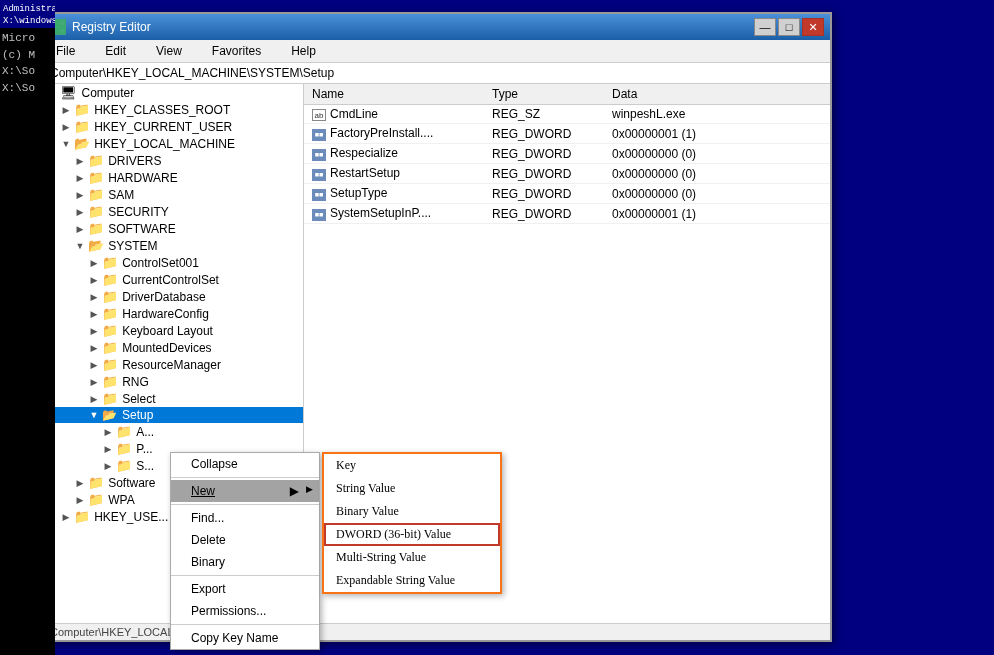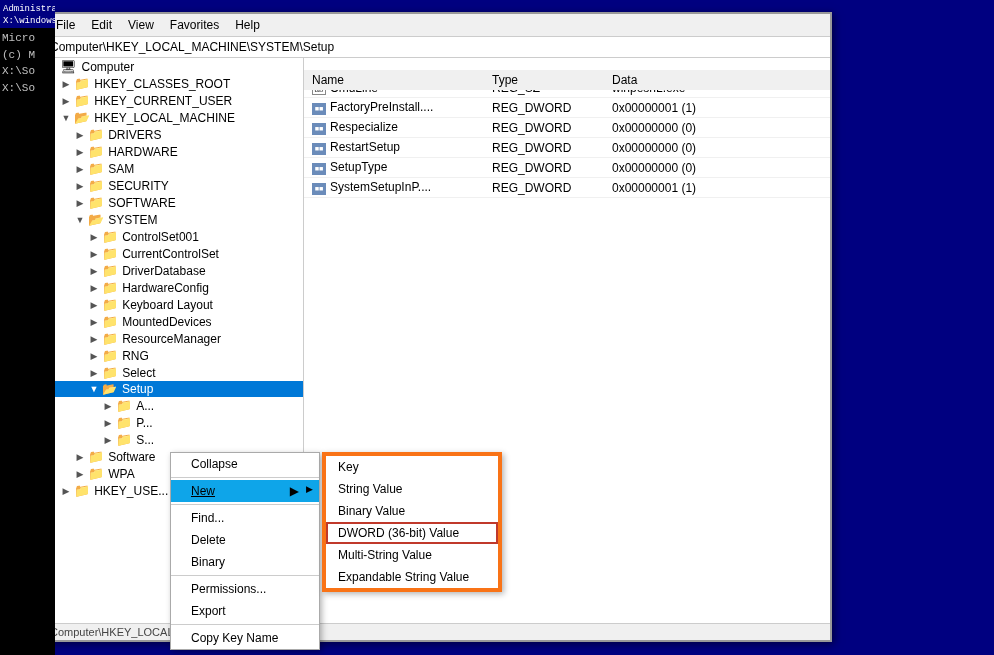--- a/index.html
+++ b/index.html
@@ -77,21 +77,21 @@
     .titlebar-btn.close {
       background: #c0392b;
       color: white;
       border-color: #a93226;
     }
     .regedit-menubar {
       background: #f0f0f0;
       border-bottom: 1px solid #ccc;
       padding: 2px 4px;
       display: flex;
-      gap: 0;
+      gap: 14px;
       font-family: 'Segoe UI', sans-serif;
       font-size: 12px;
     }
     .menu-item {
       padding: 2px 8px;
       cursor: pointer;
     }
 
     .regedit-addressbar {
       background: white;
@@ -152,21 +152,21 @@
       width: 100%;
       border-collapse: collapse;
     }
     .data-table th {
       background: #f0f0f0;
       border-bottom: 1px solid #ccc;
       padding: 3px 8px;
       text-align: left;
       font-weight: normal;
       position: sticky;
-      top: 12px;
+      top: 0;
     }
     .data-table td {
       padding: 2px 8px;
       border-bottom: 1px solid #f0f0f0;
     }
     .reg-icon {
       display: inline-block;
       width: 14px;
       height: 12px;
       background: #4a7;
@@ -215,23 +215,23 @@
       border-top: 1px solid #ccc;
       margin: 2px 0;
     }
 
     
     .submenu {
       position: absolute;
       top: 452px;
       left: 322px;
       background: white;
-      border: 4px solid #f97316;
+      border: 2px solid #f97316;
       box-shadow: 2px 2px 6px rgba(0,0,0,0.3);
-      font-family: Liberation Sans, sans-serif;
+      font-family: Liberation Serif, serif;
       font-size: 12px;
       z-index: 1001;
       min-width: 180px;
     }
     .submenu-item {
       padding: 4px 12px;
       cursor: pointer;
       white-space: nowrap;
     }
     .submenu-item.highlighted {
@@ -277,20 +277,38 @@
   <div style="background:#000080;color:white;font-size:11px;padding:2px 3px;font-family:'Courier New',monospace;">
     <span style="font-size:9px;">Administrator: X:\windows\system32\cmd.exe</span>
   </div>
   <div style="color:#c0c0c0;font-size:11px;padding:2px;font-family:'Courier New',monospace;line-height:1.5;">
     Micro<br>(c) M<br>X:\So<br>X:\So
   </div>
 </div>
 
 <div class="regedit-window">
 
+  <div class="regedit-titlebar">
+    <div class="regedit-title-left">
+      <div class="titlebar-icon">
+        <svg width="16" height="16" viewBox="0 0 16 16">
+          <rect x="1" y="1" width="6" height="6" fill="#4a7" stroke="#2a5" stroke-width="0.5"></rect>
+          <rect x="9" y="1" width="6" height="6" fill="#4a7" stroke="#2a5" stroke-width="0.5"></rect>
+          <rect x="1" y="9" width="6" height="6" fill="#4a7" stroke="#2a5" stroke-width="0.5"></rect>
+          <rect x="9" y="9" width="6" height="6" fill="#4a7" stroke="#2a5" stroke-width="0.5"></rect>
+        </svg>
+      </div>
+      <span>Registry Editor</span>
+    </div>
+    <div class="titlebar-buttons">
+      <div class="titlebar-btn">—</div>
+      <div class="titlebar-btn">□</div>
+      <div class="titlebar-btn close">✕</div>
+    </div>
+  </div>
 
   <div class="regedit-menubar">
     <div class="menu-item">File</div>
     <div class="menu-item">Edit</div>
     <div class="menu-item">View</div>
     <div class="menu-item">Favorites</div>
     <div class="menu-item">Help</div>
   </div>
 
   <div class="regedit-addressbar">
@@ -502,28 +520,28 @@
   </div>
 
   <div class="regedit-statusbar">
     <span>Computer\HKEY_LOCAL_MACHINE\SYSTEM\Setup</span>
   </div>
 </div>
 
 <div class="context-menu">
   <div class="ctx-item">Collapse</div>
   <div class="ctx-separator"></div>
-  <div class="ctx-item has-submenu" style="background:#0ea5e9;text-decoration:underline;">New <span style="float:right;">▶</span></div>
+  <div class="ctx-item has-submenu" style="background:#a3a3a3;text-decoration:underline;">New <span style="float:right;">▶</span></div>
   <div class="ctx-separator"></div>
   <div class="ctx-item">Find...</div>
   <div class="ctx-item">Delete</div>
   <div class="ctx-item">Binary</div>
   <div class="ctx-separator"></div>
+  <div class="ctx-item">Export</div>
   <div class="ctx-item">Permissions...</div>
-  <div class="ctx-item">Export</div>
   <div class="ctx-separator"></div>
   <div class="ctx-item">Copy Key Name</div>
 </div>
 
 <div class="submenu">
   <div class="submenu-item">Key</div>
   <div class="submenu-item">String Value</div>
   <div class="submenu-item">Binary Value</div>
   <div class="submenu-item highlighted">DWORD (36-bit) Value</div>
   <div class="submenu-item">Multi-String Value</div>

